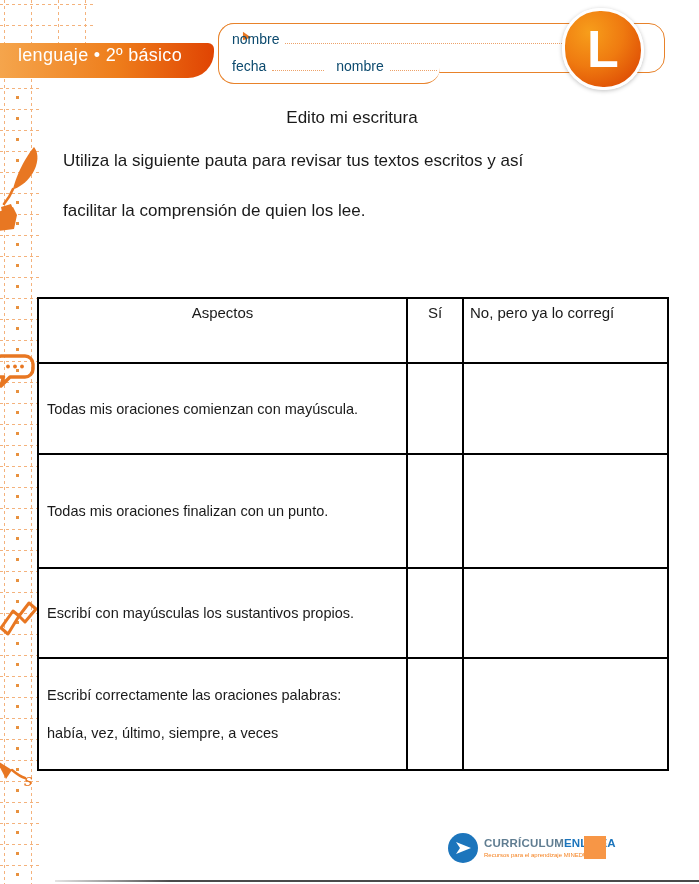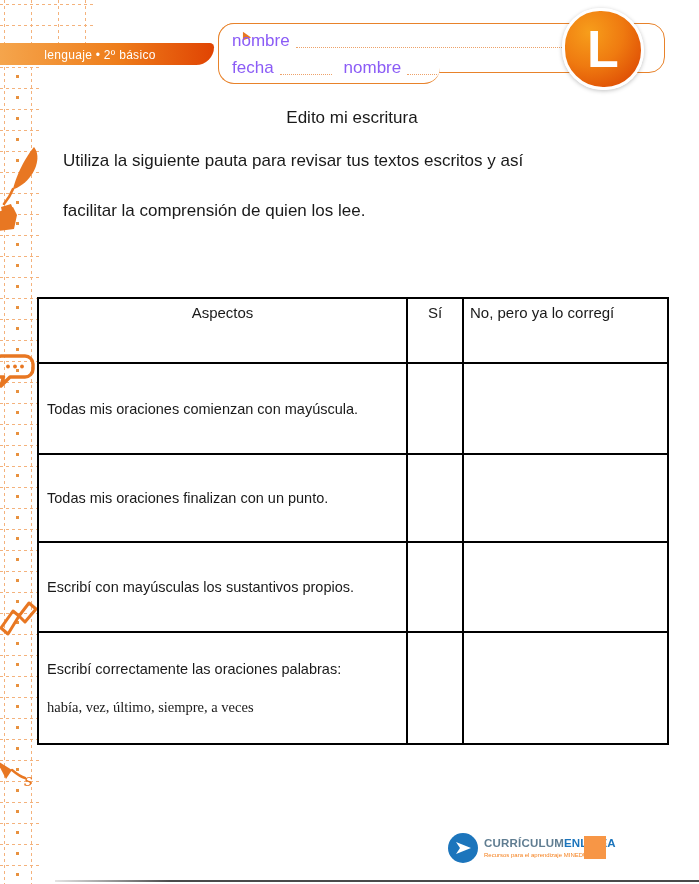--- a/index.html
+++ b/index.html
@@ -24,36 +24,36 @@
   }
   .grid-dots{
     background-image:radial-gradient(circle,#e8913f 1.6px,transparent 1.9px),
                      radial-gradient(circle,#e8913f 1.6px,transparent 1.9px);
     background-size:27px 21px,27px 21px;
     background-position:0 0,0 0;
   }
 
   
   .band{
-    left:0;top:43px;width:214px;height:22px;
+    left:0;top:43px;width:214px;height:35px;
     background:linear-gradient(90deg,#f5a54c 0%,#ee7d1b 55%,#e04403 100%);
     border-radius:0 6px 26px 0;
-    color:#fff;font-size:12px;line-height:25px;text-align:center;
+    color:#fff;font-size:18px;line-height:25px;text-align:center;
     padding-right:14px;box-sizing:border-box;letter-spacing:.3px;
   }
   .namebox-a{
     left:218px;top:23px;width:447px;height:50px;box-sizing:border-box;
     border:1.5px solid #e8822a;border-radius:16px;background:#fff;
   }
   .namebox-b{
     left:218px;top:23px;width:222px;height:61px;box-sizing:border-box;
     border:1.5px solid #e8822a;border-right:none;
     border-radius:16px 0 16px 16px;background:#fff;
   }
-  .field-row{display:flex;align-items:flex-end;color:#8b5cf6;font-size:17px;}
+  .field-row{display:flex;align-items:flex-end;color:#0c4a6e;font-size:14px;}
   .dotted{flex:1;border-bottom:1.5px dotted #eda269;margin:0 0 3px 6px;height:10px;}
   .dotted.fixed{flex:none;}
   .connector-arrow{
     left:240px;top:34px;width:0;height:0;
     border-left:5px solid transparent;border-right:5px solid transparent;
     border-top:7px solid #e87722;transform:rotate(35deg);
   }
   .logo-circle{
     left:562px;top:8px;width:82px;height:82px;box-sizing:border-box;
     background:radial-gradient(circle at 32% 28%,#f79e1b 0%,#ef7a10 45%,#e05206 80%,#d94800 100%);
@@ -72,21 +72,21 @@
     position:absolute;left:37px;top:297px;
     border-collapse:collapse;table-layout:fixed;width:630px;
   }
   table.checklist td,table.checklist th{
     border:2px solid #000;box-sizing:border-box;overflow:hidden;
   }
   th.hdr{font-size:15px;font-weight:normal;vertical-align:top;padding-top:5px;}
   th.hdr.left{text-align:left;padding-left:6px;margin-left:44px;}
   td.aspect{font-size:14.5px;padding-left:8px;vertical-align:middle;}
   td.answer{background:#fff;}
-  .aspect-line2{margin-top:22px;font-family:Liberation Serif, serif;}
+  .aspect-line2{margin-top:22px;}
 
   
   .footer-logo{left:448px;top:833px;display:flex;align-items:center;}
   .brand-text{margin-left:6px;line-height:1;}
   .brand-line{font-size:11.5px;font-weight:bold;letter-spacing:.2px;}
   .brand-primary{color:#607d91;}
   .brand-secondary{color:#1c75bc;}
   .brand-tagline{font-size:6px;color:#f58220;margin-top:2px;}
   .footer-square{left:584px;top:836px;width:22px;height:23px;background:#f79646;}
   .bottom-line{
@@ -174,21 +174,21 @@
       <tr style="height:65px;">
     <th class="hdr">Aspectos</th>
     <th class="hdr">Sí</th>
     <th class="hdr left">No, pero ya lo corregí</th>
   </tr>
   <tr style="height:91px;">
     <td class="aspect">Todas mis oraciones comienzan con mayúscula.</td>
     <td class="answer"></td>
     <td class="answer"></td>
   </tr>
-  <tr style="height:88px;">
+  <tr style="height:114px;">
     <td class="aspect">Todas mis oraciones finalizan con un punto.</td>
     <td class="answer"></td>
     <td class="answer"></td>
   </tr>
   <tr style="height:90px;">
     <td class="aspect">Escribí con mayúsculas los sustantivos propios.</td>
     <td class="answer"></td>
     <td class="answer"></td>
   </tr>
   <tr style="height:112px;">

